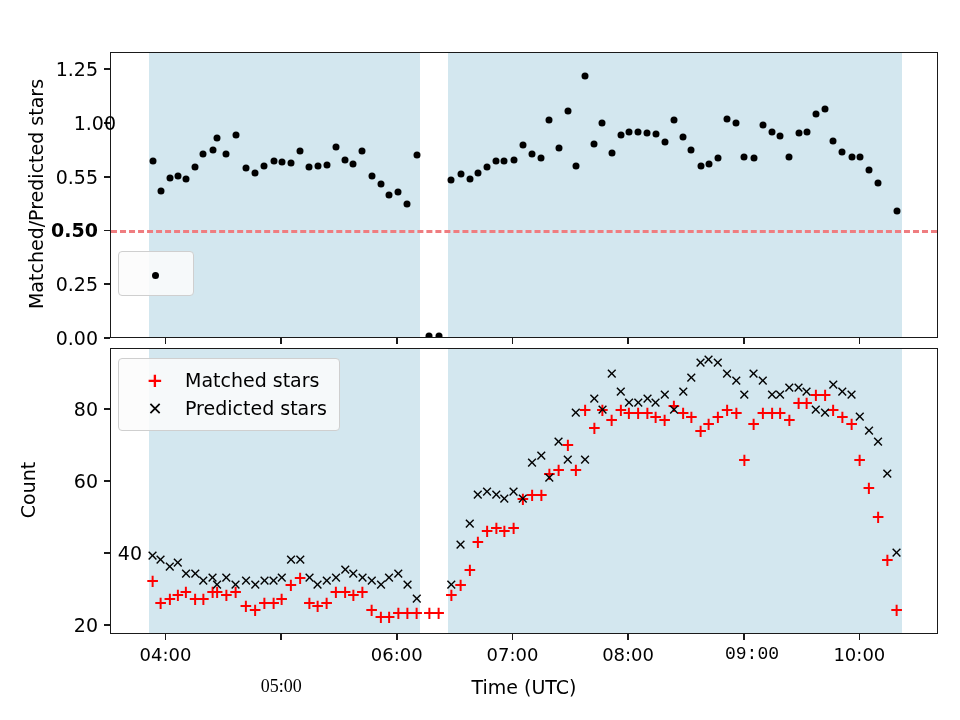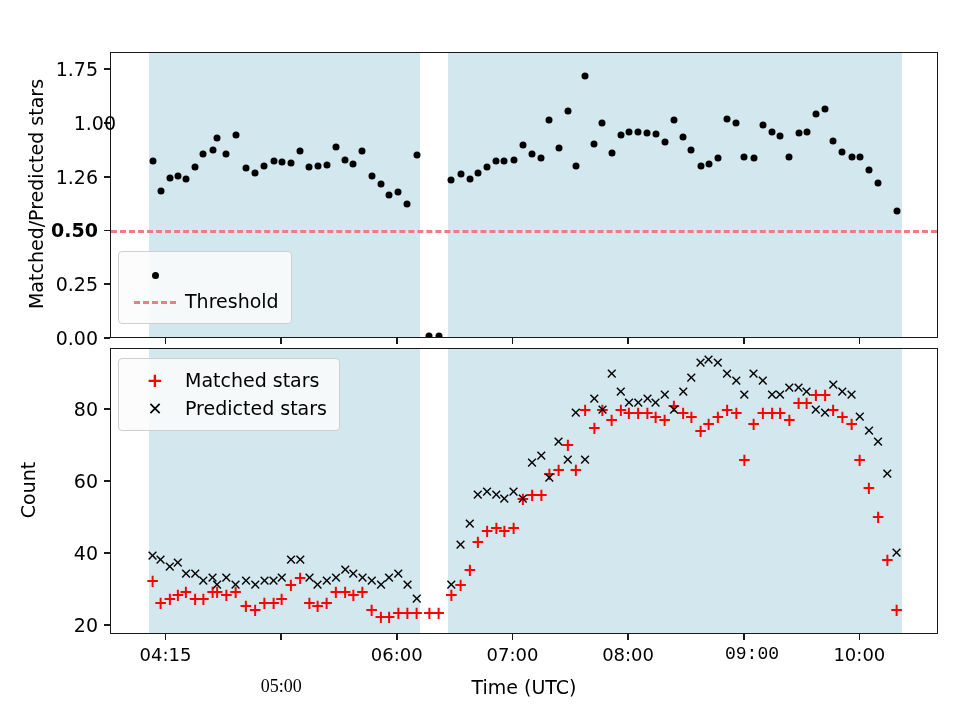--- a/index.html
+++ b/index.html
@@ -149,35 +149,31 @@
       </div>
   </div>
   <div id="top-ticks">
       <div class="tick-h" style="left: 104px; top: 337.2px;"></div>
       <div class="tl-y" style="left: 0px; width: 98px; top: 338px;">0.00</div>
       <div class="tick-h" style="left: 104px; top: 283.441px;"></div>
       <div class="tl-y" style="left: 0px; width: 98px; top: 284.241px;">0.25</div>
       <div class="tick-h" style="left: 104px; top: 229.681px;"></div>
       <div class="tl-y" style="left: 0px; width: 98px; top: 230.481px; font-weight: bold;">0.50</div>
       <div class="tick-h" style="left: 104px; top: 175.922px;"></div>
-      <div class="tl-y" style="left: 0px; width: 98px; top: 176.722px;">1.26</div>
+      <div class="tl-y" style="left: 0px; width: 98px; top: 176.722px;">0.55</div>
       <div class="tick-h" style="left: 104px; top: 122.162px;"></div>
       <div class="tl-y" style="left: 18px; width: 98px; top: 122.962px;">1.00</div>
       <div class="tick-h" style="left: 104px; top: 68.403px;"></div>
-      <div class="tl-y" style="left: 0px; width: 98px; top: 69.203px;">1.75</div>
+      <div class="tl-y" style="left: 0px; width: 98px; top: 69.203px;">1.25</div>
     </div>
   <div class="ylabel" id="ylab-top" style="left: -84px; top: 183px; width: 240px; text-align: center; transform: rotate(-90deg);">Matched/Predicted stars</div>
 
   <div class="legend" id="legend-top" style="left: 118px; top: 251px;">
       <div class="row">
         <div class="sym"><span class="dot"></span></div>
-      </div>
-      <div class="row">
-        <div class="sym"><span class="dash"></span></div>
-        <div class="lab">Threshold</div>
       </div>
     </div>
 
   <div class="axes" id="ax-bot">
     <div id="bot-bands">
         <div class="band" style="left: 4.60894%; width: 32.8212%;"></div>
         <div class="band" style="left: 40.7821%; width: 55.0279%;"></div>
       </div>
     <div id="bot-points">
         <div class="mk plus" style="left: 5.02793%; top: 81.761%;">+</div>
@@ -345,21 +341,21 @@
         <div class="mk ex" style="left: 91.7598%; top: 28.9308%;">✕</div>
         <div class="mk ex" style="left: 92.8771%; top: 32.7044%;">✕</div>
         <div class="mk ex" style="left: 93.9944%; top: 44.0252%;">✕</div>
         <div class="mk ex" style="left: 95.1117%; top: 71.6981%;">✕</div>
       </div>
   </div>
   <div id="bot-ticks">
       <div class="tick-h" style="left: 104px; top: 624.206px;"></div>
       <div class="tl-y" style="left: 0px; width: 98px; top: 625.006px;">20</div>
       <div class="tick-h" style="left: 104px; top: 552.257px;"></div>
-      <div class="tl-y" style="left: 0px; width: 98px; top: 553.057px;">40</div>
+      <div class="tl-y" style="left: 0px; width: 98px; top: 553.057px; padding-left: 44px;">40</div>
       <div class="tick-h" style="left: 104px; top: 480.307px;"></div>
       <div class="tl-y" style="left: 0px; width: 98px; top: 481.107px;">60</div>
       <div class="tick-h" style="left: 104px; top: 408.357px;"></div>
       <div class="tl-y" style="left: 0px; width: 98px; top: 409.157px;">80</div>
     </div>
   <div class="ylabel" id="ylab-bot" style="left: -52px; top: 479px; width: 160px; text-align: center; transform: rotate(-90deg);">Count</div>
 
   <div class="legend" id="legend-bot" style="left: 118px; top: 358px;">
       <div class="row">
         <div class="sym"><span class="plus">+</span></div>
@@ -367,21 +363,21 @@
       </div>
       <div class="row">
         <div class="sym"><span class="ex">✕</span></div>
         <div class="lab">Predicted stars</div>
       </div>
     </div>
 
   <div id="xticks">
       <div class="tick-v" style="left: 164.708px; top: 338px;"></div>
       <div class="tick-v" style="left: 164.708px; top: 634px;"></div>
-      <div class="tl-x" style="left: 165.508px; top: 644px;">04:15</div>
+      <div class="tl-x" style="left: 165.508px; top: 644px;">04:00</div>
       <div class="tick-v" style="left: 280.351px; top: 338px;"></div>
       <div class="tick-v" style="left: 280.351px; top: 634px;"></div>
       <div class="tl-x" style="left: 281.151px; top: 676px; font-family: Liberation Serif, serif;">05:00</div>
       <div class="tick-v" style="left: 395.993px; top: 338px;"></div>
       <div class="tick-v" style="left: 395.993px; top: 634px;"></div>
       <div class="tl-x" style="left: 396.793px; top: 644px;">06:00</div>
       <div class="tick-v" style="left: 511.636px; top: 338px;"></div>
       <div class="tick-v" style="left: 511.636px; top: 634px;"></div>
       <div class="tl-x" style="left: 512.436px; top: 644px;">07:00</div>
       <div class="tick-v" style="left: 627.278px; top: 338px;"></div>

